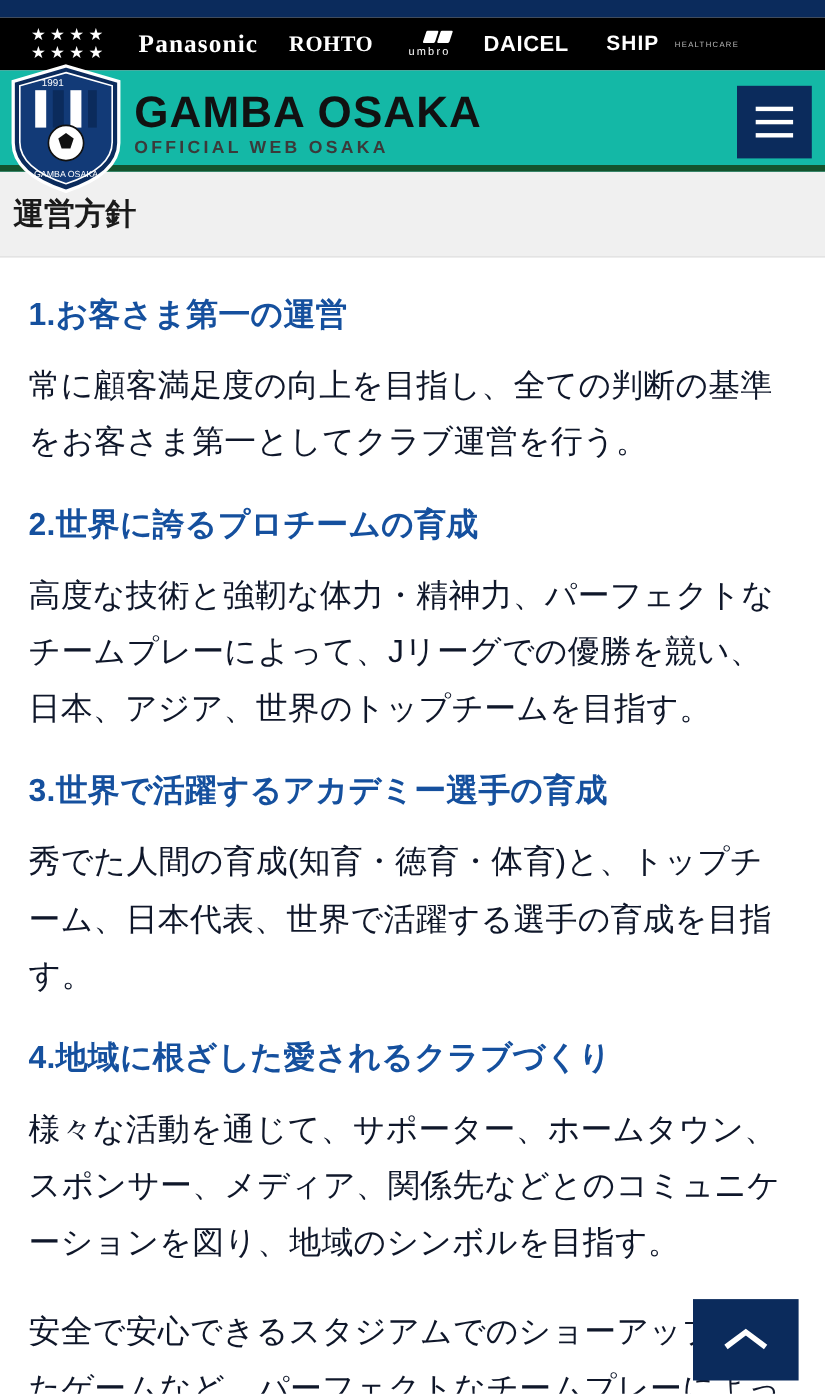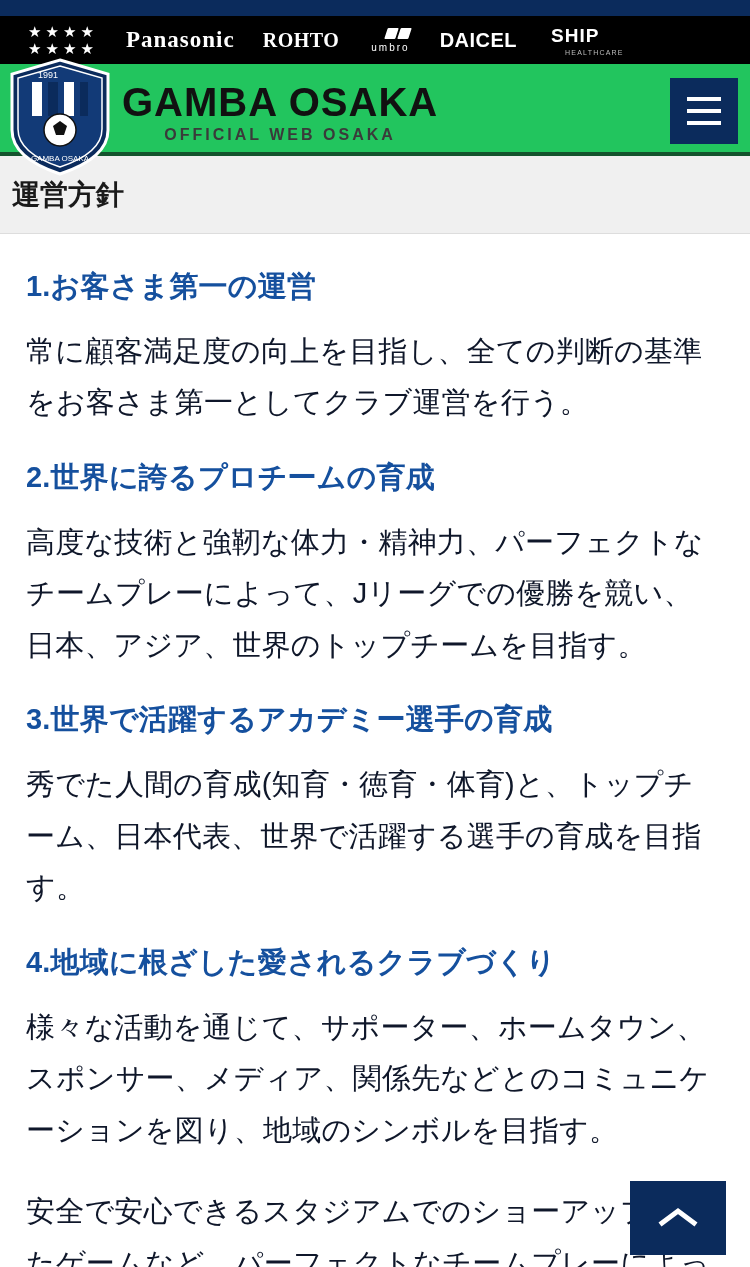--- a/index.html
+++ b/index.html
@@ -69,31 +69,30 @@
   .sp-umbro-d { display: flex; gap: 2px; }
   .sp-umbro-d i {
     display: block;
     width: 11px; height: 11px;
     background: #ffffff;
     transform: skewX(-18deg);
     border-radius: 1px;
   }
   .sp-umbro-txt { font-size: 10px; letter-spacing: 2px; margin-top: 3px; }
   .sp-daicel { font-size: 20px; margin-left: 30px; font-family: "Liberation Sans", sans-serif; }
-  .sp-ship-wrap { margin-left: 34px; display: flex; flex-direction: column; align-items: flex-start; }
+  .sp-ship-wrap { margin-left: 34px; display: flex; flex-direction: row; align-items: center; }
   .sp-ship { font-size: 19px; letter-spacing: 1px; }
   .sp-ship-sub { font-size: 7px; color: #bdbdbd; letter-spacing: 1.2px; margin-top: 2px; margin-left: 14px; }
 
   
   .header {
     position: relative;
     height: 92px;
-    background: #22c55e;
-    border-bottom: 4px solid #14532d;
-    text-align: center;
+    background: #14b8a6;
+    border-bottom: 6px solid #14532d;
   }
   .logo-badge {
     position: absolute;
     left: 8px;
     top: -6px;
     width: 104px;
     height: 118px;
     z-index: 5;
   }
   .crest {

